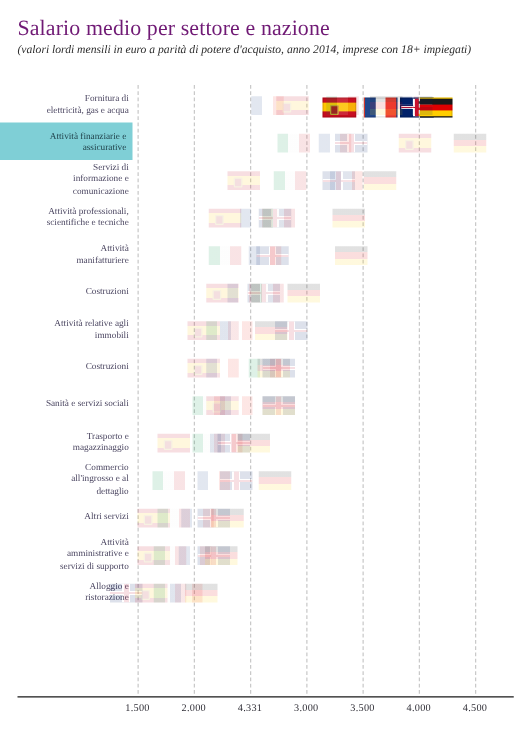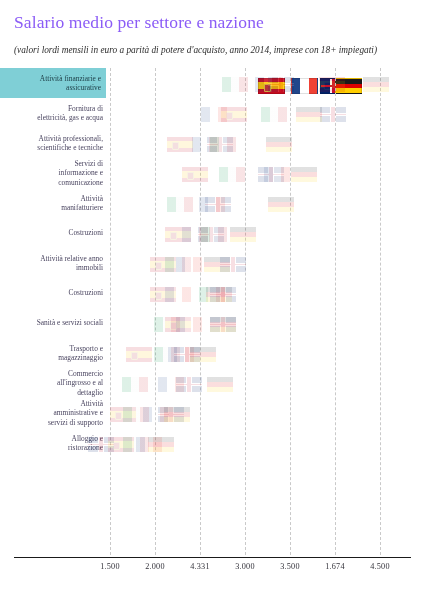--- a/index.html
+++ b/index.html
@@ -15,22 +15,22 @@
     position: relative;
   }
 
   
   #header { padding: 12px 14px 0 14px; }
   #chart-title {
     font-size: 17.5px;
     font-weight: 400;
     letter-spacing: .1px;
     line-height: 1.15;
-    margin: 0 0 12px 0;
-    color: #8b5cf6;
+    margin: 0 0 2px 0;
+    color: #701a75;
   }
   #chart-subtitle {
     font-size: 9.3px;
     font-style: italic;
     line-height: 1.3;
     color: #2b2b2b;
     margin: 0;
     max-width: 390px;
   }
 
@@ -179,87 +179,87 @@
   <div id="gridlines">
       <div class="gridline" style="left: 110px;"></div>
       <div class="gridline" style="left: 155px;"></div>
       <div class="gridline" style="left: 200px;"></div>
       <div class="gridline" style="left: 245px;"></div>
       <div class="gridline" style="left: 290px;"></div>
       <div class="gridline" style="left: 335px;"></div>
       <div class="gridline" style="left: 380px;"></div>
     </div>
   <div id="rows">
+      <div class="row">
+        <div class="row-label">Fornitura di
+elettricità, gas e acqua</div>
+        <div class="row-track">
+          <div class="flag flag-fr" title="Fornitura di elettricità, gas e acqua — 2660" style="left: 108.4px;"></div>
+          <div class="flag flag-es" title="Fornitura di elettricità, gas e acqua — 2880" style="left: 128.2px;"></div>
+          <div class="flag flag-it" title="Fornitura di elettricità, gas e acqua — 3320" style="left: 167.8px;"></div>
+          <div class="flag flag-de" title="Fornitura di elettricità, gas e acqua — 3710" style="left: 202.9px;"></div>
+          <div class="flag flag-uk" title="Fornitura di elettricità, gas e acqua — 3980" style="left: 227.2px;"></div>
+        </div>
+      </div>
       <div class="row highlight">
         <div class="row-label">Attività finanziarie e
 assicurative</div>
         <div class="row-track">
           <div class="flag flag-it" title="Attività finanziarie e assicurative — 2890" style="left: 129.1px;"></div>
           <div class="flag flag-fr" title="Attività finanziarie e assicurative — 3260" style="left: 162.4px;"></div>
           <div class="flag flag-uk" title="Attività finanziarie e assicurative — 3400" style="left: 175px;"></div>
           <div class="flag flag-es" title="Attività finanziarie e assicurative — 3970" style="left: 226.3px;"></div>
           <div class="flag flag-de" title="Attività finanziarie e assicurative — 4460" style="left: 270.4px;"></div>
         </div>
       </div>
       <div class="row">
-        <div class="row-label">Fornitura di
-elettricità, gas e acqua</div>
-        <div class="row-track">
-          <div class="flag flag-fr" title="Fornitura di elettricità, gas e acqua — 2660" style="left: 108.4px;"></div>
-          <div class="flag flag-es" title="Fornitura di elettricità, gas e acqua — 2880" style="left: 128.2px;"></div>
-          <div class="flag flag-it" title="Fornitura di elettricità, gas e acqua — 3320" style="left: 167.8px;"></div>
-          <div class="flag flag-de" title="Fornitura di elettricità, gas e acqua — 3710" style="left: 202.9px;"></div>
-          <div class="flag flag-uk" title="Fornitura di elettricità, gas e acqua — 3980" style="left: 227.2px;"></div>
+        <div class="row-label">Servizi di
+informazione e
+comunicazione</div>
+        <div class="row-track">
+          <div class="flag flag-es" title="Servizi di informazione e comunicazione — 2440" style="left: 88.6px;"></div>
+          <div class="flag flag-it" title="Servizi di informazione e comunicazione — 2850" style="left: 125.5px;"></div>
+          <div class="flag flag-uk" title="Servizi di informazione e comunicazione — 3290" style="left: 165.1px;"></div>
+          <div class="flag flag-fr" title="Servizi di informazione e comunicazione — 3360" style="left: 171.4px;"></div>
+          <div class="flag flag-de" title="Servizi di informazione e comunicazione — 3660" style="left: 198.4px;"></div>
         </div>
       </div>
       <div class="row">
         <div class="row-label">Attività professionali,
 scientifiche e tecniche</div>
         <div class="row-track">
           <div class="flag flag-es" title="Attività professionali, scientifiche e tecniche — 2280" style="left: 74.2px;"></div>
           <div class="flag flag-fr" title="Attività professionali, scientifiche e tecniche — 2550" style="left: 98.5px;"></div>
           <div class="flag flag-uk" title="Attività professionali, scientifiche e tecniche — 2720" style="left: 113.8px;"></div>
           <div class="flag flag-it" title="Attività professionali, scientifiche e tecniche — 2760" style="left: 117.4px;"></div>
           <div class="flag flag-de" title="Attività professionali, scientifiche e tecniche — 3380" style="left: 173.2px;"></div>
         </div>
       </div>
       <div class="row">
-        <div class="row-label">Servizi di
-informazione e
-comunicazione</div>
-        <div class="row-track">
-          <div class="flag flag-es" title="Servizi di informazione e comunicazione — 2440" style="left: 88.6px;"></div>
-          <div class="flag flag-it" title="Servizi di informazione e comunicazione — 2850" style="left: 125.5px;"></div>
-          <div class="flag flag-uk" title="Servizi di informazione e comunicazione — 3290" style="left: 165.1px;"></div>
-          <div class="flag flag-fr" title="Servizi di informazione e comunicazione — 3360" style="left: 171.4px;"></div>
-          <div class="flag flag-de" title="Servizi di informazione e comunicazione — 3660" style="left: 198.4px;"></div>
-        </div>
-      </div>
-      <div class="row">
         <div class="row-label">Attività
 manifatturiere</div>
         <div class="row-track">
           <div class="flag flag-it" title="Attività manifatturiere — 2280" style="left: 74.2px;"></div>
           <div class="flag flag-fr" title="Attività manifatturiere — 2630" style="left: 105.7px;"></div>
           <div class="flag flag-uk" title="Attività manifatturiere — 2700" style="left: 112px;"></div>
           <div class="flag flag-de" title="Attività manifatturiere — 3400" style="left: 175px;"></div>
         </div>
       </div>
       <div class="row">
         <div class="row-label">Costruzioni</div>
         <div class="row-track">
           <div class="flag flag-es" title="Istruzione — 2250" style="left: 71.5px;"></div>
           <div class="flag flag-fr" title="Istruzione — 2440" style="left: 88.6px;"></div>
           <div class="flag flag-uk" title="Istruzione — 2620" style="left: 104.8px;"></div>
           <div class="flag flag-it" title="Istruzione — 2660" style="left: 108.4px;"></div>
           <div class="flag flag-de" title="Istruzione — 2980" style="left: 137.2px;"></div>
         </div>
       </div>
       <div class="row">
-        <div class="row-label">Attività relative anno
+        <div class="row-label">Attività relative agli
 immobili</div>
         <div class="row-track">
           <div class="flag flag-es" title="Attività relative agli immobili — 2090" style="left: 57.1px;"></div>
           <div class="flag flag-it" title="Attività relative agli immobili — 2250" style="left: 71.5px;"></div>
           <div class="flag flag-fr" title="Attività relative agli immobili — 2380" style="left: 83.2px;"></div>
           <div class="flag flag-de" title="Attività relative agli immobili — 2690" style="left: 111.1px;"></div>
           <div class="flag flag-uk" title="Attività relative agli immobili — 2870" style="left: 127.3px;"></div>
         </div>
       </div>
       <div class="row">
@@ -295,20 +295,30 @@
       </div>
       <div class="row">
         <div class="row-label">Commercio
 all'ingrosso e al
 dettaglio</div>
         <div class="row-track">
           <div class="flag flag-it" title="Commercio all'ingrosso e al dettaglio — 1780" style="left: 29.2px;"></div>
           <div class="flag flag-fr" title="Commercio all'ingrosso e al dettaglio — 2180" style="left: 65.2px;"></div>
           <div class="flag flag-uk" title="Commercio all'ingrosso e al dettaglio — 2380" style="left: 83.2px;"></div>
           <div class="flag flag-de" title="Commercio all'ingrosso e al dettaglio — 2720" style="left: 113.8px;"></div>
+        </div>
+      </div>
+      <div class="row">
+        <div class="row-label">Altri servizi</div>
+        <div class="row-track">
+          <div class="flag flag-es" title="Altri servizi — 1640" style="left: 16.6px;"></div>
+          <div class="flag flag-it" title="Altri servizi — 1820" style="left: 32.8px;"></div>
+          <div class="flag flag-fr" title="Altri servizi — 2030" style="left: 51.7px;"></div>
+          <div class="flag flag-uk" title="Altri servizi — 2180" style="left: 65.2px;"></div>
+          <div class="flag flag-de" title="Altri servizi — 2300" style="left: 76px;"></div>
         </div>
       </div>
       <div class="row">
         <div class="row-label">Attività
 amministrative e
 servizi di supporto</div>
         <div class="row-track">
           <div class="flag flag-es" title="Attività amministrative e servizi di supporto — 1640" style="left: 16.6px;"></div>
           <div class="flag flag-it" title="Attività amministrative e servizi di supporto — 1790" style="left: 30.1px;"></div>
           <div class="flag flag-fr" title="Attività amministrative e servizi di supporto — 2010" style="left: 49.9px;"></div>
@@ -330,15 +340,15 @@
     </div>
 </div>
 
 <div id="axis-line"></div>
 <div id="axis-labels">
     <span class="tick-label" style="left: 110px;">1.500</span>
     <span class="tick-label" style="left: 155px;">2.000</span>
     <span class="tick-label" style="left: 200px;">4.331</span>
     <span class="tick-label" style="left: 245px;">3.000</span>
     <span class="tick-label" style="left: 290px;">3.500</span>
-    <span class="tick-label" style="left: 335px;">1.674</span>
+    <span class="tick-label" style="left: 335px;">4.000</span>
     <span class="tick-label" style="left: 380px;">4.500</span>
   </div>
 
 </body></html>

